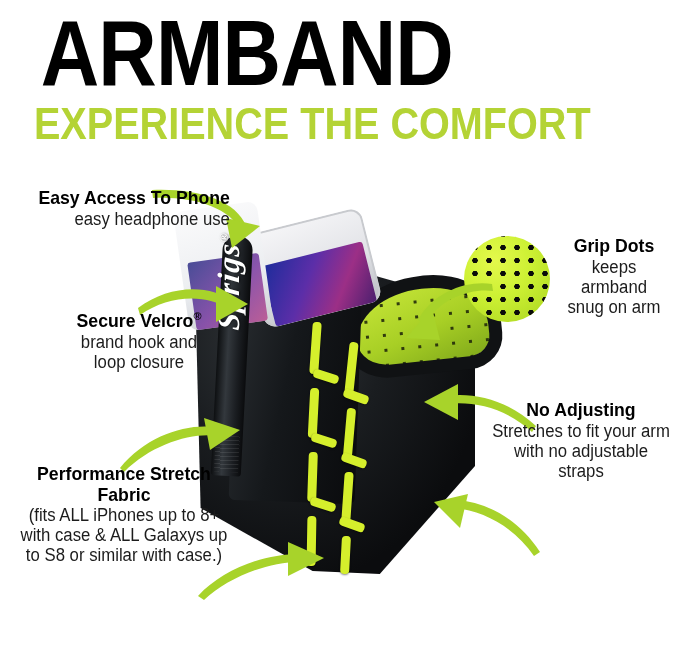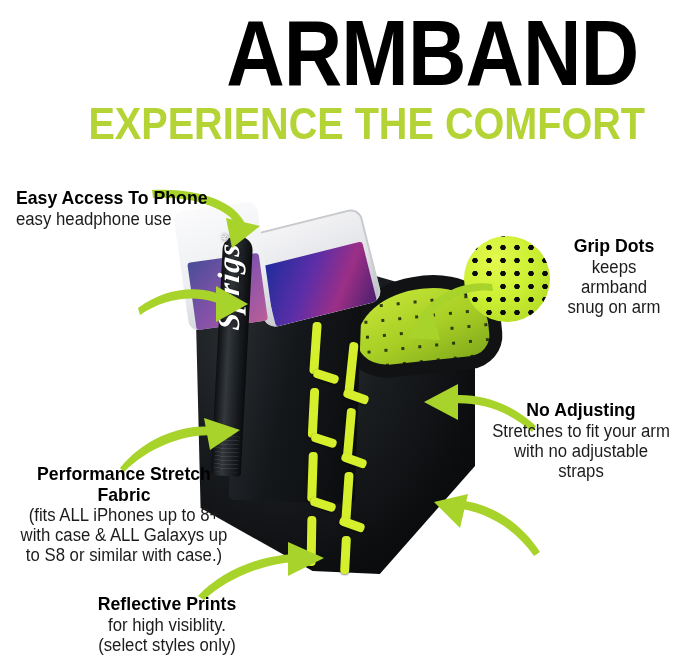--- a/index.html
+++ b/index.html
@@ -17,21 +17,21 @@
     font-family: "Liberation Sans", sans-serif;
     -webkit-font-smoothing: antialiased;
   }
 
   
   #header {
     position: absolute;
     left: 0;
     top: 0;
     width: 679px;
-    text-align: right;
+    text-align: left;
   }
   #main-title {
     margin: 0;
     padding: 0;
     font-family: "Liberation Sans Narrow", "Liberation Sans", sans-serif;
     font-size: 92px;
     line-height: 0.98;
     font-weight: 700;
     letter-spacing: -1px;
     color: #000000;
@@ -357,38 +357,38 @@
   <svg class="arrow-svg" style="left:418px; top:382px; width:120px; height:52px;" viewBox="0 0 120 52">
     <path d="M118,44 C90,18 56,10 28,14 L29,22 C56,19 88,26 114,50 Z" fill="#a8d32a"></path>
     <path d="M40,2 L6,20 L40,38 Z" fill="#a8d32a"></path>
   </svg>
 
   <svg class="arrow-svg" style="left:416px; top:494px; width:126px; height:62px;" viewBox="0 0 126 62">
     <path d="M124,58 C102,24 70,8 40,6 L39,14 C68,17 98,33 118,62 Z" fill="#a8d32a"></path>
     <path d="M52,0 L18,8 L44,34 Z" fill="#a8d32a"></path>
   </svg>
 
-  <div class="callout left" style="left:16px; top:188px; width:230px;">
+  <div class="callout left" style="left:16px; top:188px; width:230px;text-align:right;">
     <div class="c-title">Easy Access To Phone</div>
     <div class="c-body">easy headphone use</div>
   </div>
 
+  <div class="callout center" style="left:50px; top:310px; width:178px;">
+    <div class="c-title"><span>Secure Velcro</span><span class="sup-reg">®</span></div>
+    <div class="c-body">brand hook and</div>
+    <div class="c-body">loop closure</div>
+  </div>
 
   <div class="callout center" style="left:0px; top:464px; width:248px;text-align:center;">
     <div class="c-title">Performance Stretch Fabric</div>
     <div class="c-body">(fits ALL iPhones up to 8+</div>
     <div class="c-body">with case &amp; ALL Galaxys up</div>
     <div class="c-body">to S8 or similar with case.)</div>
   </div>
 
-  <div class="callout center" style="left:74px; top:594px; width:186px;">
-    <div class="c-title">Reflective Prints</div>
-    <div class="c-body">for high visiblity.</div>
-    <div class="c-body">(select styles only)</div>
-  </div>
 
   <div class="callout center" style="left:484px; top:400px; width:194px;">
     <div class="c-title">No Adjusting</div>
     <div class="c-body">Stretches to fit your arm</div>
     <div class="c-body">with no adjustable straps</div>
   </div>
 
   <div class="callout center" style="left:552px; top:236px; width:124px;">
     <div class="c-title">Grip Dots</div>
     <div class="c-body">keeps armband</div>

